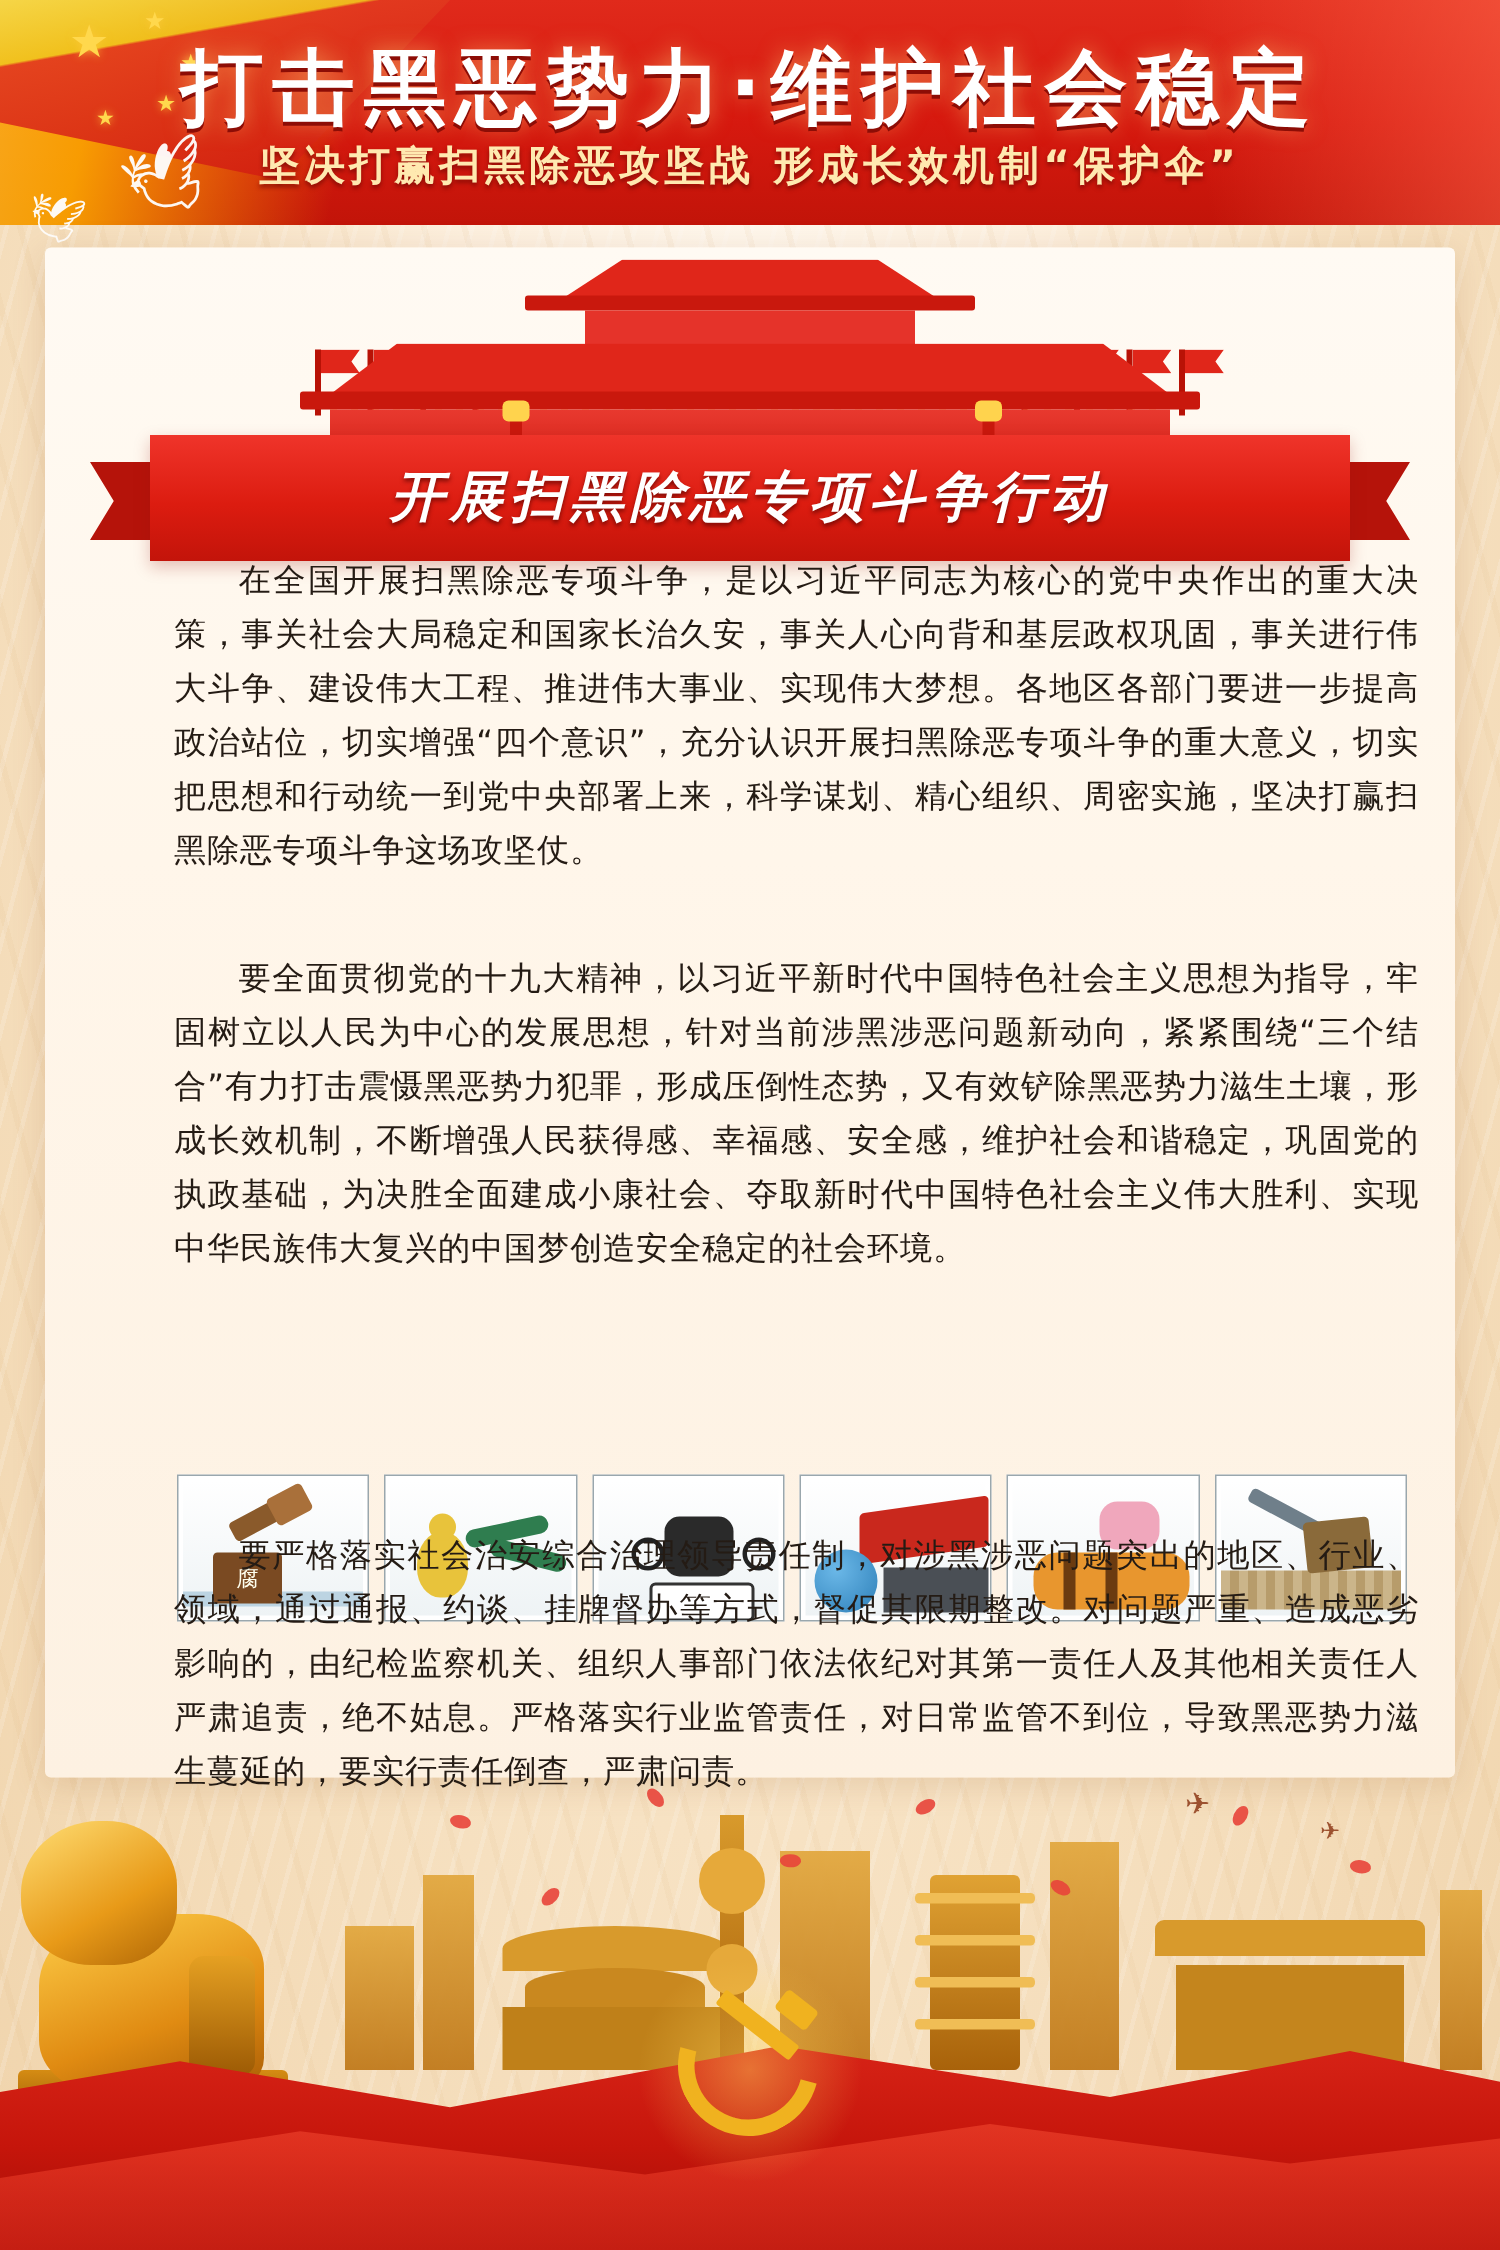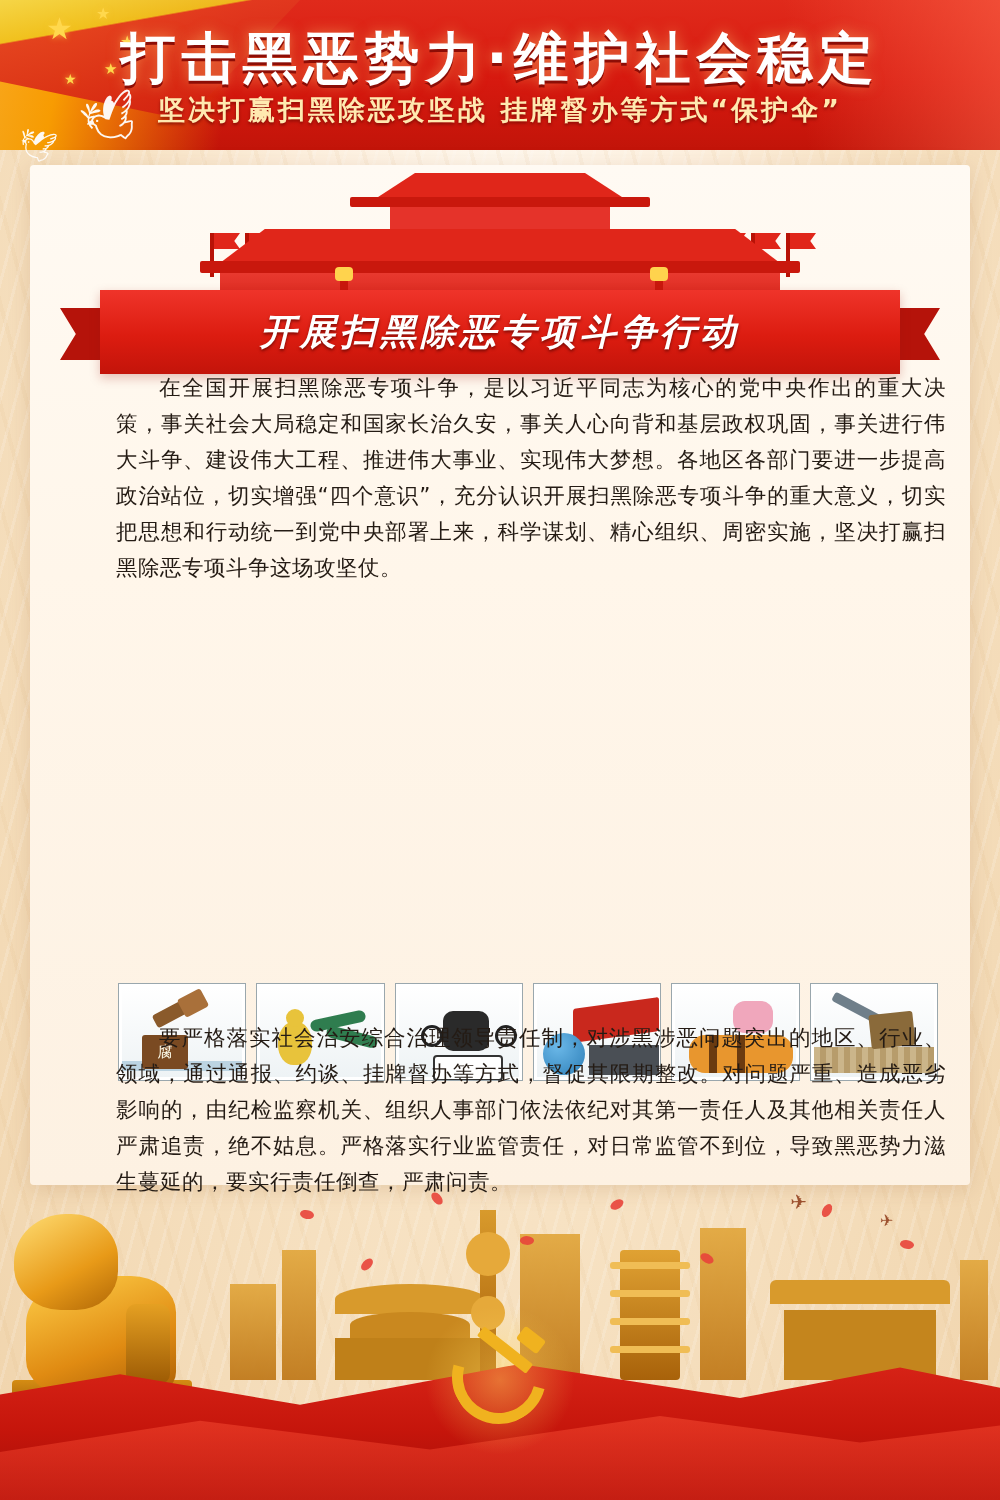--- a/index.html
+++ b/index.html
@@ -202,21 +202,21 @@
   <div class="header">
     <div class="hdr-sweep"></div>
     <div class="hdr-sweep2"></div>
     <div class="flagband"></div>
     <span class="star s1">★</span>
     <span class="star s2">★</span>
     <span class="star s3">★</span>
     <span class="star s4">★</span>
     <span class="star s5">★</span>
     <div class="title-main">打击黑恶势力·维护社会稳定</div>
-    <div class="title-sub">坚决打赢扫黑除恶攻坚战  挂牌督办等方式“保护伞”</div>
+    <div class="title-sub">坚决打赢扫黑除恶攻坚战  形成长效机制“保护伞”</div>
   </div>
   <span class="dove d1">🕊</span>
   <span class="dove d2">🕊</span>
 
   <div class="card">
 
     <div class="tam">
       <div class="flagpole" style="left:60px"></div>
       <div class="flagpole" style="left:95px"></div>
       <div class="flagpole" style="left:130px"></div>
@@ -244,20 +244,21 @@
     <div class="banner first" style="top:125px">
       <div class="tail-l"></div>
       <div class="tail-r"></div>
       <div class="plate"></div>
       <div class="txt">开展扫黑除恶专项斗争行动</div>
     </div>
 
     <div class="para" style="top:205px">在全国开展扫黑除恶专项斗争，是以习近平同志为核心的党中央作出的重大决策，事关社会大局稳定和国家长治久安，事关人心向背和基层政权巩固，事关进行伟大斗争、建设伟大工程、推进伟大事业、实现伟大梦想。各地区各部门要进一步提高政治站位，切实增强“四个意识”，充分认识开展扫黑除恶专项斗争的重大意义，切实把思想和行动统一到党中央部署上来，科学谋划、精心组织、周密实施，坚决打赢扫黑除恶专项斗争这场攻坚仗。</div>
 
 
+    <div class="para" style="top:470px">要全面贯彻党的十九大精神，以习近平新时代中国特色社会主义思想为指导，牢固树立以人民为中心的发展思想，针对当前涉黑涉恶问题新动向，紧紧围绕“三个结合”有力打击震慑黑恶势力犯罪，形成压倒性态势，又有效铲除黑恶势力滋生土壤，形成长效机制，不断增强人民获得感、幸福感、安全感，维护社会和谐稳定，巩固党的执政基础，为决胜全面建成小康社会、夺取新时代中国特色社会主义伟大胜利、实现中华民族伟大复兴的中国梦创造安全稳定的社会环境。</div>
 
     <div class="strip">
       <div class="cellwrap">
         <div class="inner k1">
           <div class="c-obj ground"></div>
           <div class="c-obj h"></div>
             <div class="c-obj h2"></div>
           <div class="c-obj blk">腐</div>
         </div>
       </div>

